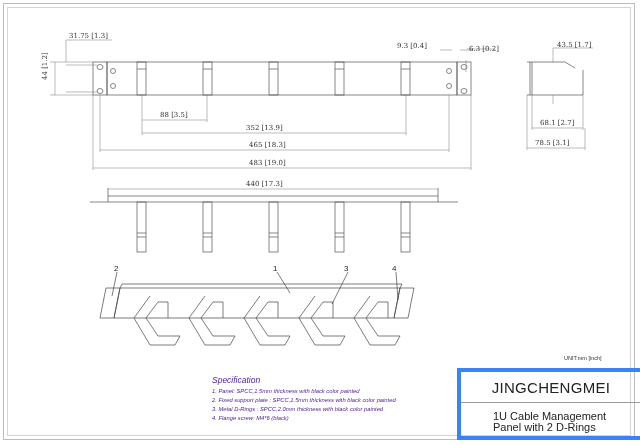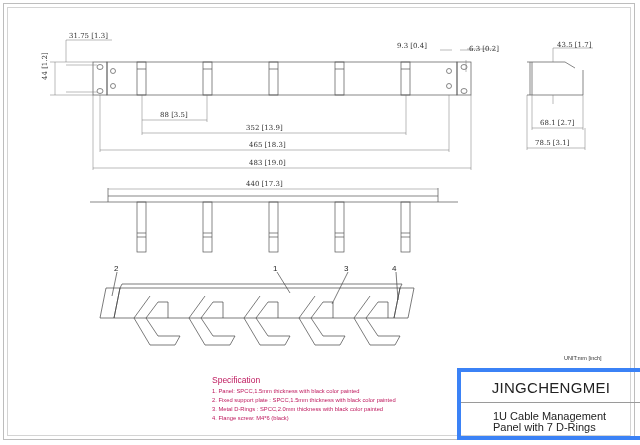--- a/index.html
+++ b/index.html
@@ -1,21 +1,21 @@
 <!DOCTYPE html>
 <html><head>
 <meta charset="utf-8">
 <style>
   html, body { margin:0; padding:0; background:#ffffff; }
   body { width:640px; height:445px; position:relative; overflow:hidden; font-family:"DejaVu Serif", serif; }
   .frame { position:absolute; left:3px; top:3px; width:632px; height:437px; border:1px solid #bdbdbd; box-sizing:border-box; }
   .inner { position:absolute; left:7px; top:7px; width:624px; height:429px; border:1px solid #d4d4d4; box-sizing:border-box; }
   svg { position:absolute; left:0; top:0; }
   .dim { font-family:"DejaVu Serif", serif; font-size:7px; fill:#333; }
-  .spec { position:absolute; left:212px; top:375px; font-family:"Liberation Sans", sans-serif; color:#be185d; }
+  .spec { position:absolute; left:212px; top:375px; font-family:"Liberation Sans", sans-serif; color:#4c1d95;font-style:italic; }
   .spec .h { font-size:8.5px; line-height:10px; }
   .spec ul { list-style:none; margin:2px 0 0 0; padding:0; }
   .spec li { font-size:5.8px; line-height:9px; white-space:nowrap; }
   .titleblock { position:absolute; left:457px; top:368px; width:188px; height:72px; border:4px solid #3b82f6; box-sizing:border-box; font-family:"Liberation Sans", sans-serif; }
   .brand { height:30px; border-bottom:1px solid #9a9a9a; display:flex; align-items:center; justify-content:center; font-size:15px; color:#222; letter-spacing:0.3px; }
   .desc { padding:8px 0 0 32px; font-size:11px; line-height:11px; color:#222; }
   .unit { position:absolute; left:564px; top:355px; font-family:"Liberation Sans", sans-serif; font-size:5.5px; color:#333; }
 </style>
 </head>
 <body>
@@ -181,15 +181,15 @@
     <li>2.  Fixed support plate : SPCC,1.5mm thickness with black color painted</li>
     <li>3.  Metal  D-Rings : SPCC,2.0mm thickness with black color painted</li>
     <li>4.  Flange screw: M4*6 (black)</li>
   </ul>
 </div>
 
 <div class="titleblock">
   <div class="brand">JINGCHENGMEI</div>
   <div class="desc">
     <div>1U Cable Management</div>
-    <div>Panel with 7 D-Rings</div>
+    <div>Panel with 2 D-Rings</div>
   </div>
 </div>
 
 </body></html>

